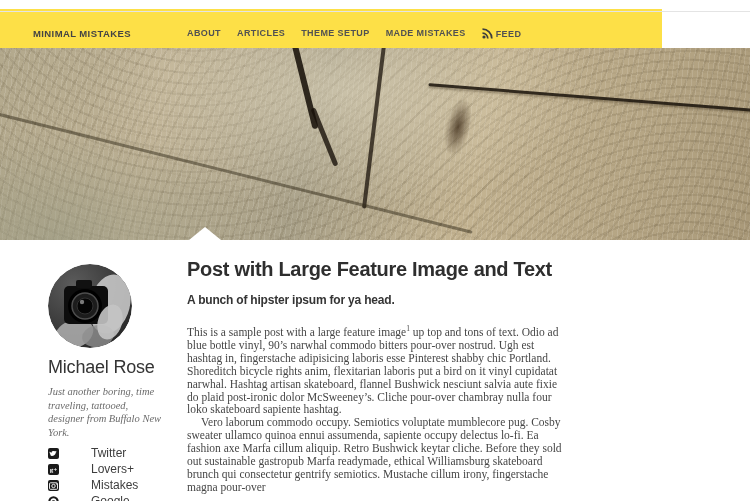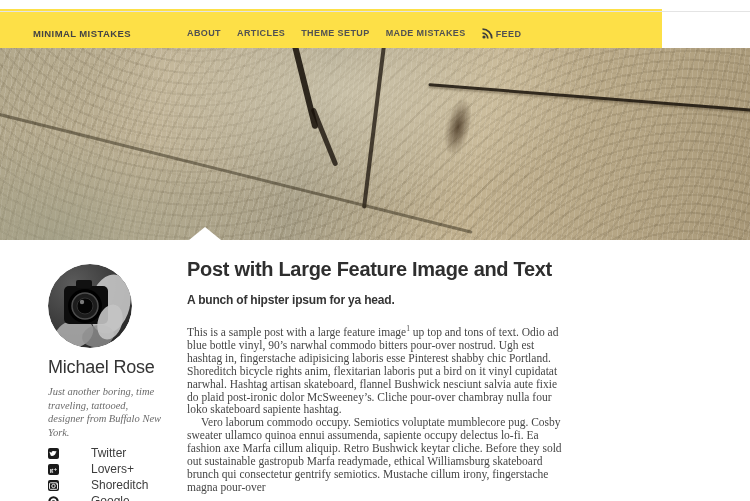--- a/index.html
+++ b/index.html
@@ -147,21 +147,21 @@
         </svg>
         <span class="label">Lovers+</span>
       </li>
       <li>
         <svg width="11" height="11" viewBox="0 0 11 11">
           <rect width="11" height="11" rx="2" fill="#1a1a1a"></rect>
           <rect x="1.5" y="2.8" width="8" height="6.5" rx="1" fill="#1a1a1a" stroke="#fff" stroke-width="0.9"></rect>
           <circle cx="5.5" cy="6" r="1.7" fill="none" stroke="#fff" stroke-width="0.9"></circle>
           <circle cx="8.4" cy="3.9" r="0.6" fill="#fff"></circle>
         </svg>
-        <span class="label">Shoreditch</span>
+        <span class="label">Mistakes</span>
       </li>
       <li>
         <svg width="11" height="11" viewBox="0 0 11 11">
           <circle cx="5.5" cy="5.5" r="5.2" fill="#1a1a1a"></circle>
           <path d="M5.5 2.2c-1.8 0-3.1 1.4-3.1 3.1 0 1.4.9 2.6 2.1 3v-1c-.2 0-.5-.1-.7-.4-.2-.4.6-.5.3-1.3-.2-.8.2-1.3.6-1.3h1.6c.4 0 .8.5.6 1.3-.3.8.5.9.3 1.3-.2.3-.5.4-.7.4v1c1.2-.4 2.1-1.6 2.1-3 0-1.7-1.3-3.1-3.1-3.1z" fill="#fff"></path>
         </svg>
         <span class="label">Google</span>
       </li>
     </ul>
   </aside>

